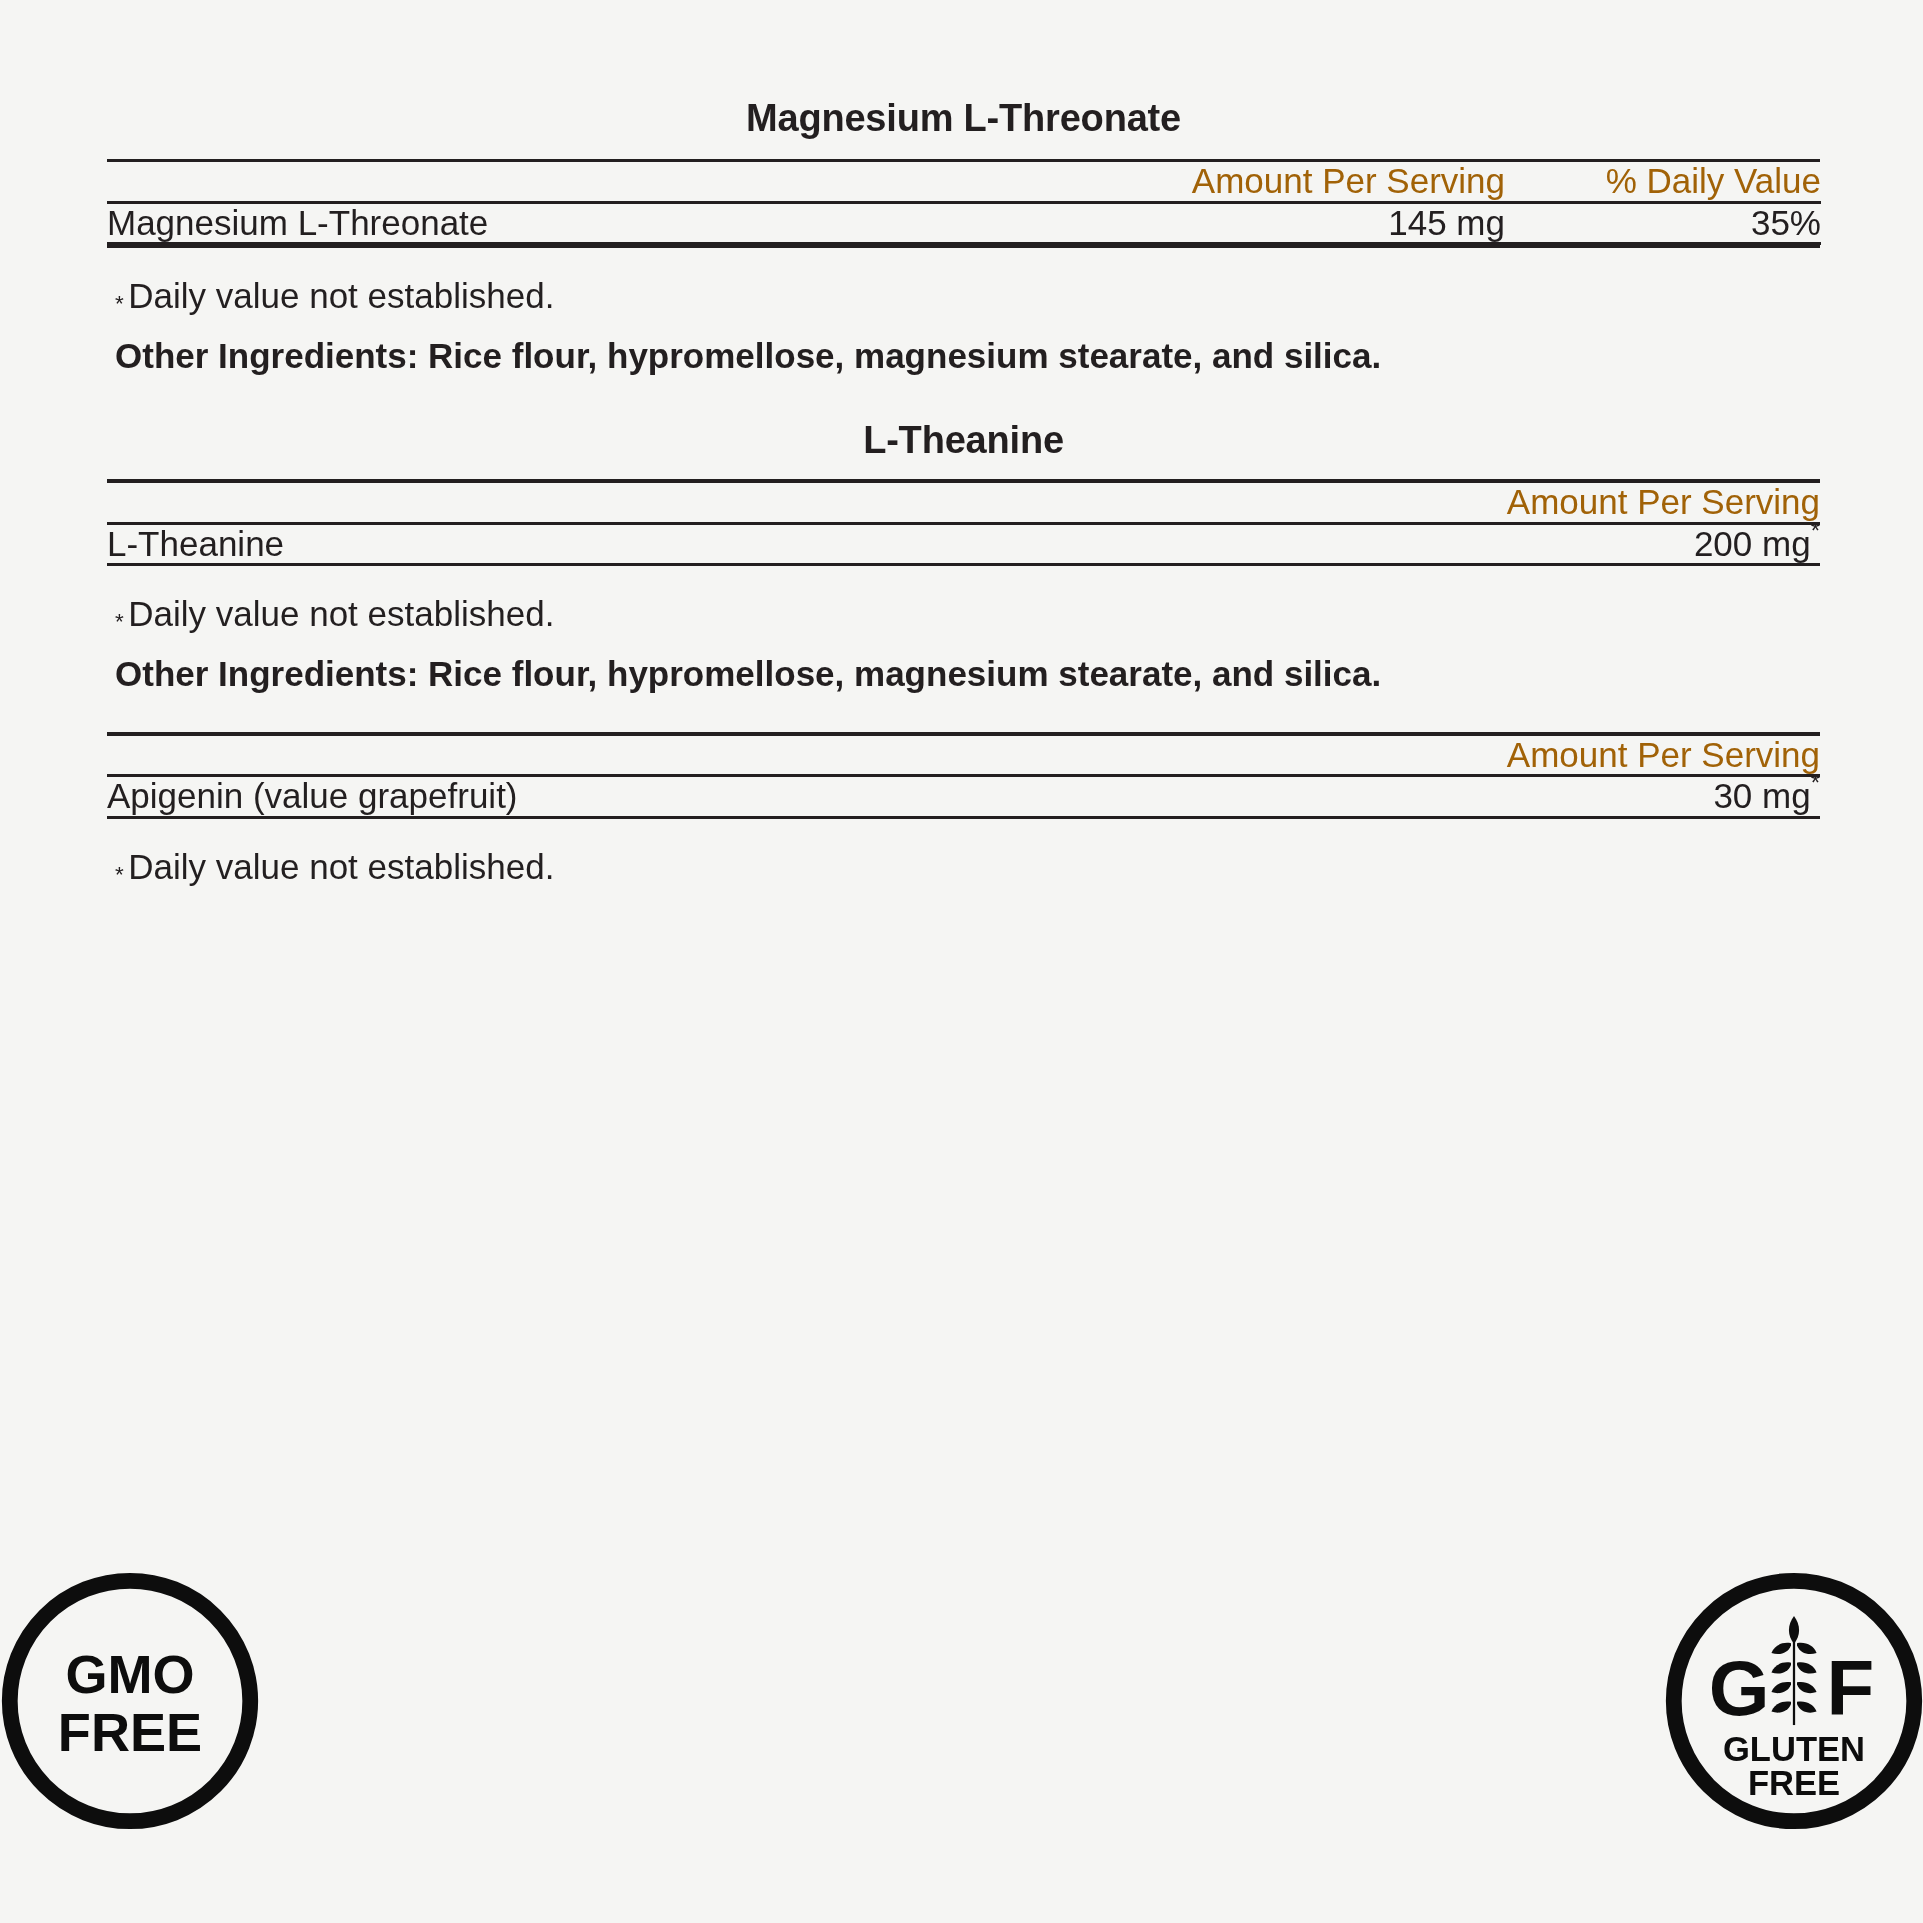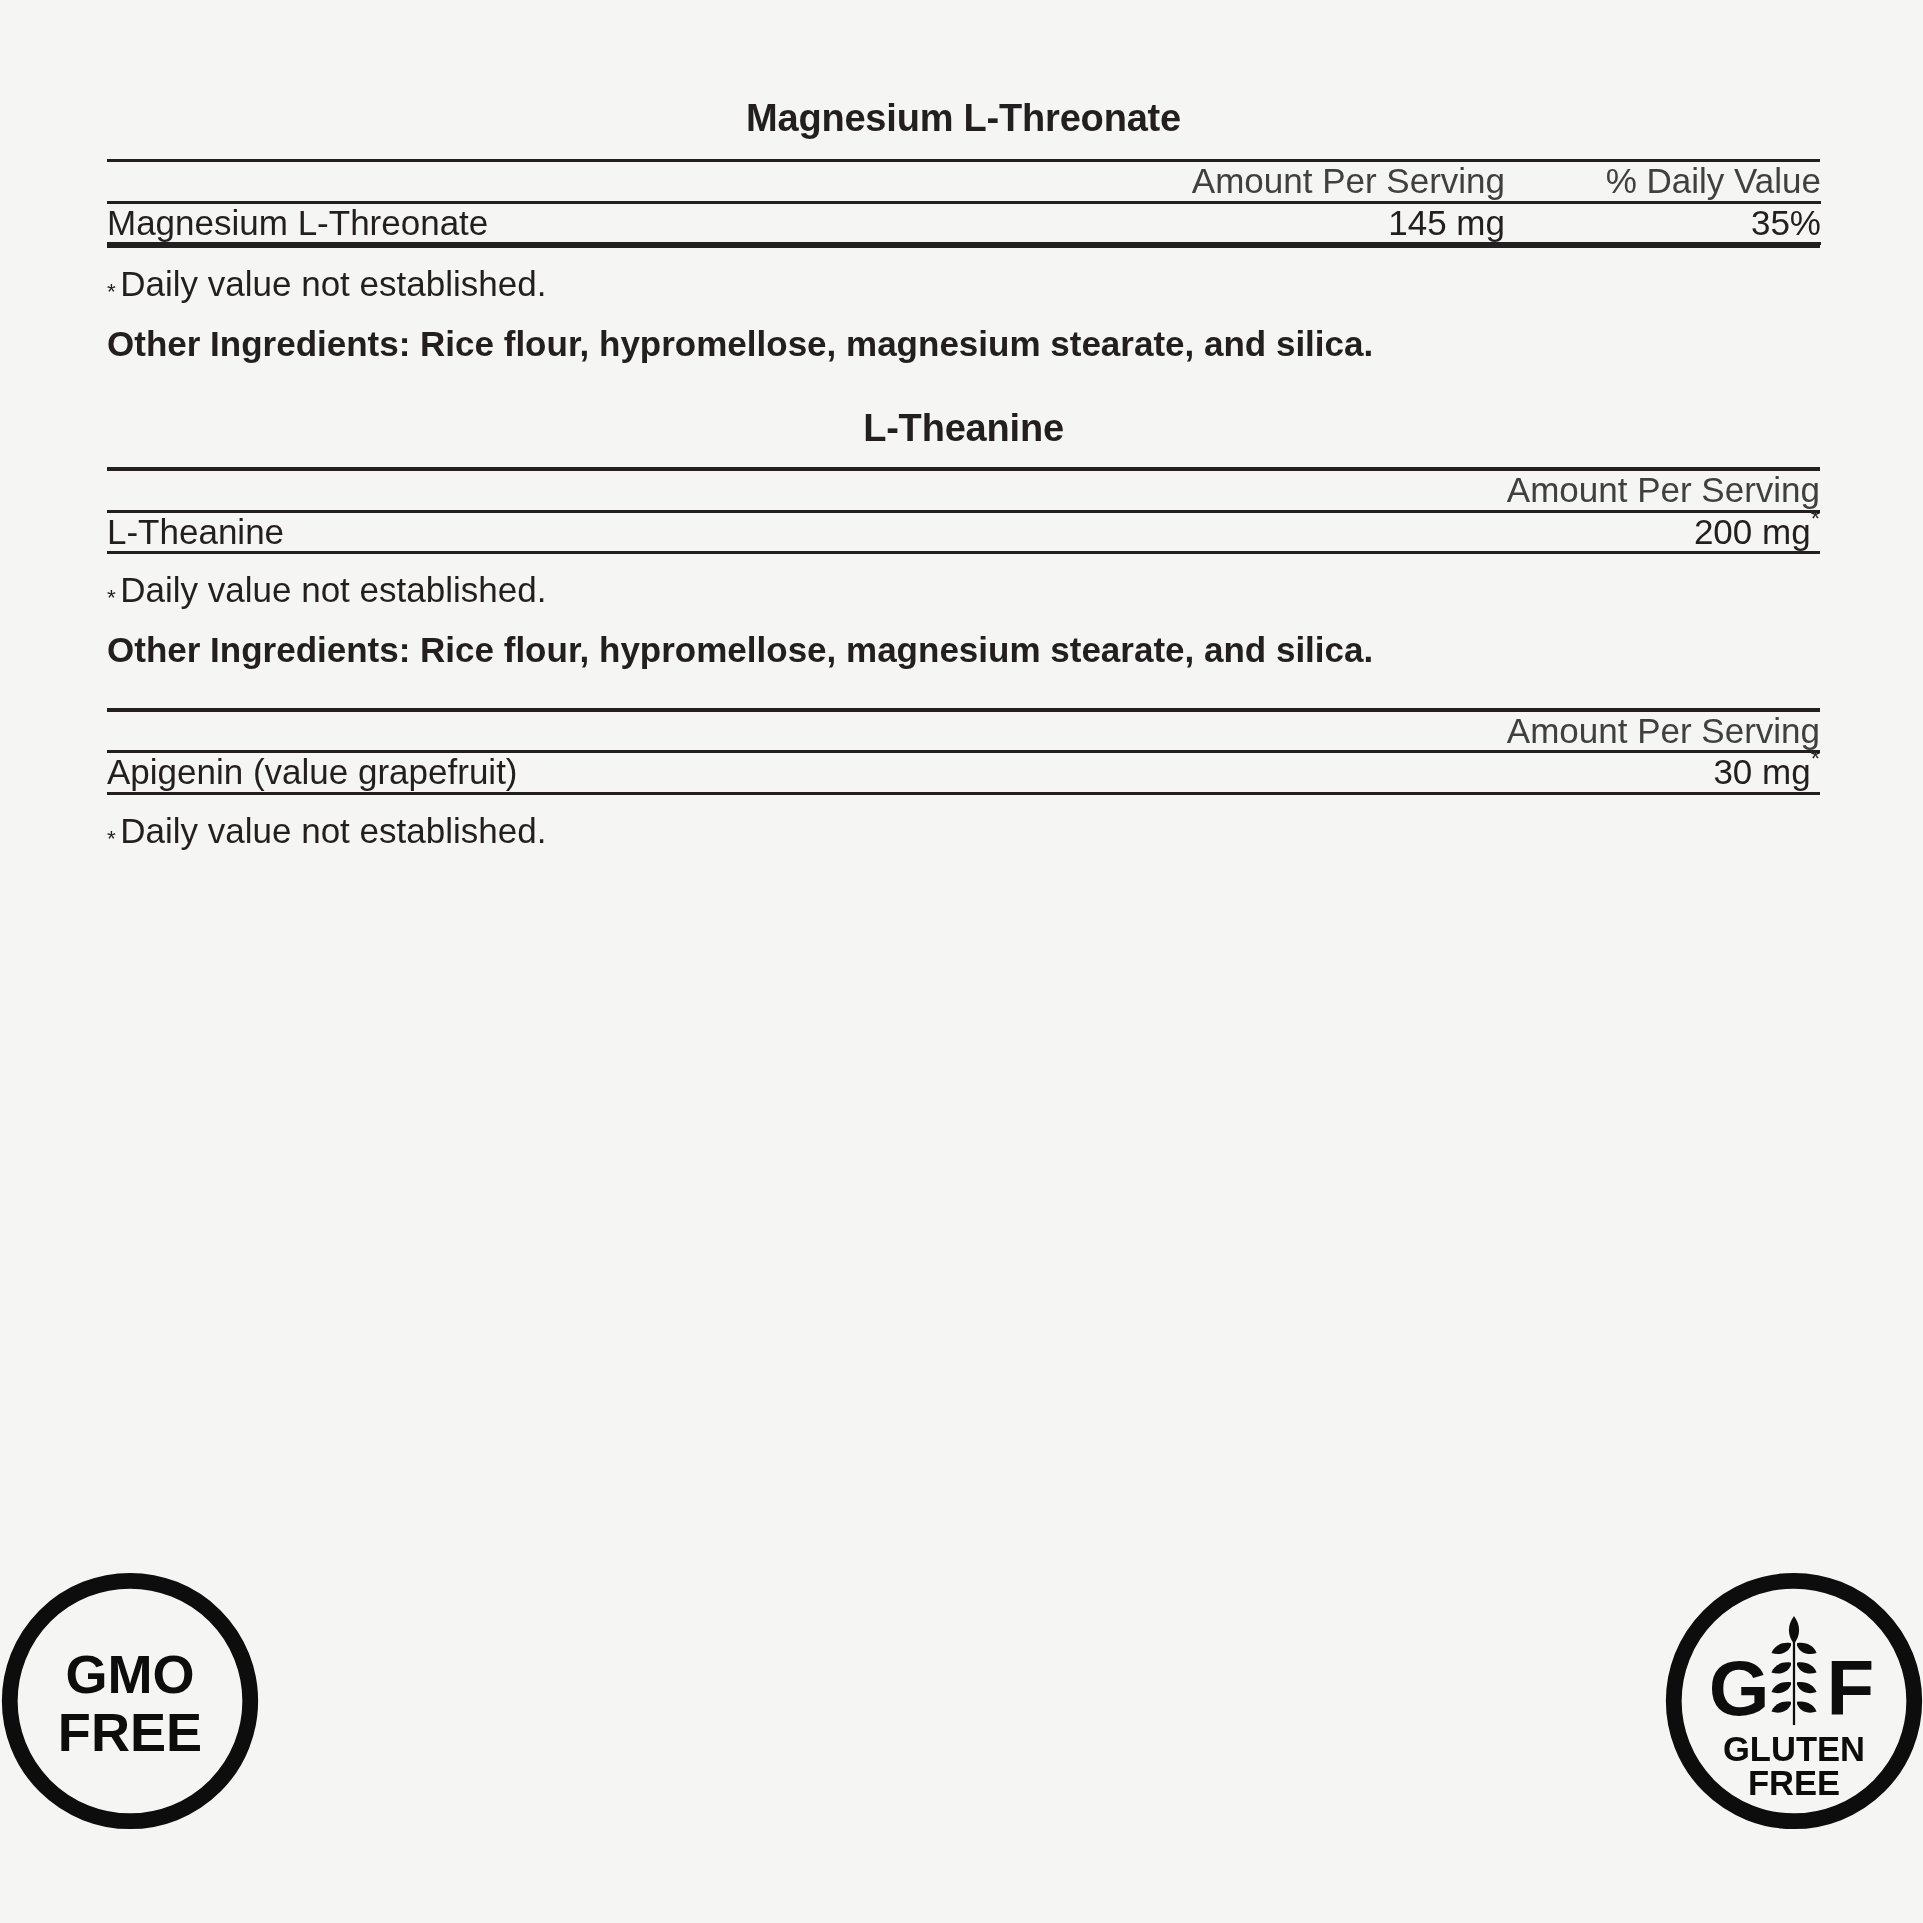--- a/index.html
+++ b/index.html
@@ -68,21 +68,21 @@
   .c-dv    { width: 316px;  text-align: right; }
   
   .c-name2 { width: 1067px; text-align: left; }
   .c-amt2  { width: 646px;  text-align: right; }
 
   .head-row td {
     font-size: 35px;
     line-height: 1.1;
     padding-top: 30px;
     padding-bottom: 27px;
-    color: #404040;
+    color: #a16207;
     text-align: right;
   }
 
   .item-row td {
     font-size: 35px;
     line-height: 1.1;
     padding-top: 27px;
     padding-bottom: 25.6px;
   }
 
@@ -103,21 +103,22 @@
   .amt-star {
     font-size: 24px;
     vertical-align: super;
     line-height: 0;
     position: relative;
     top: -4.5px;
   }
 
   
   .footnotes {
-    padding-top: 17px;
+    padding-top: 29px;
+    margin-left: 8px;
   }
   .footnote {
     font-size: 35px;
     line-height: 1.1;
     padding-bottom: 21px;
     white-space: nowrap;
   }
   .footnote.last { padding-bottom: 0; font-weight: bold; }
   .fn-star {
     font-size: 22.5px;

